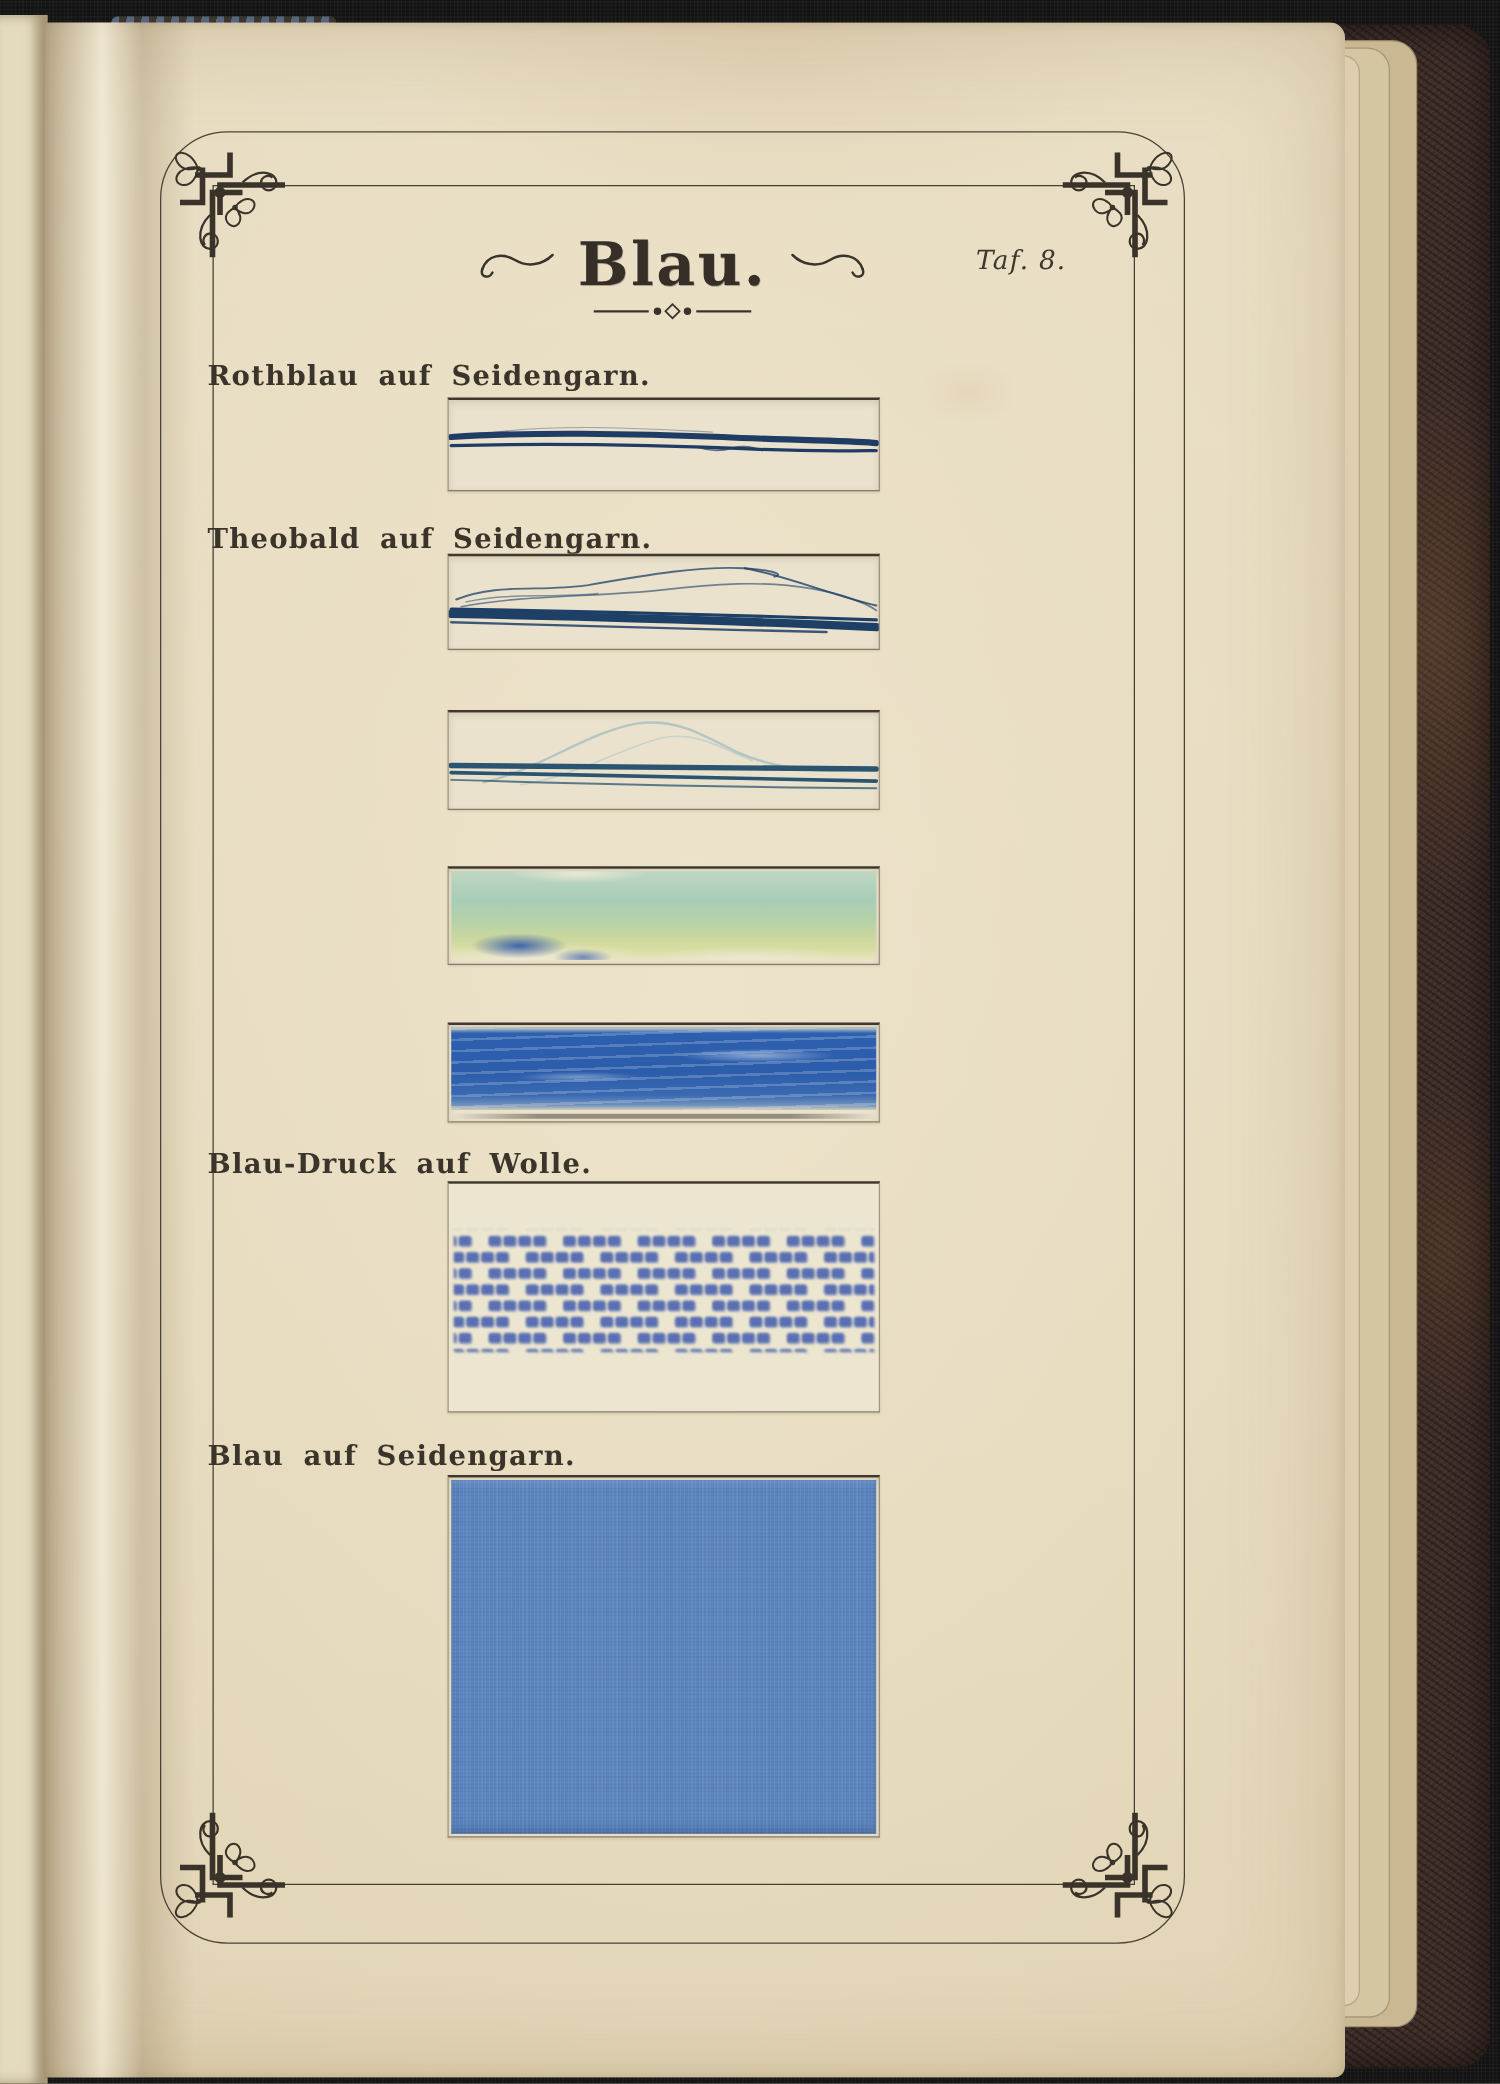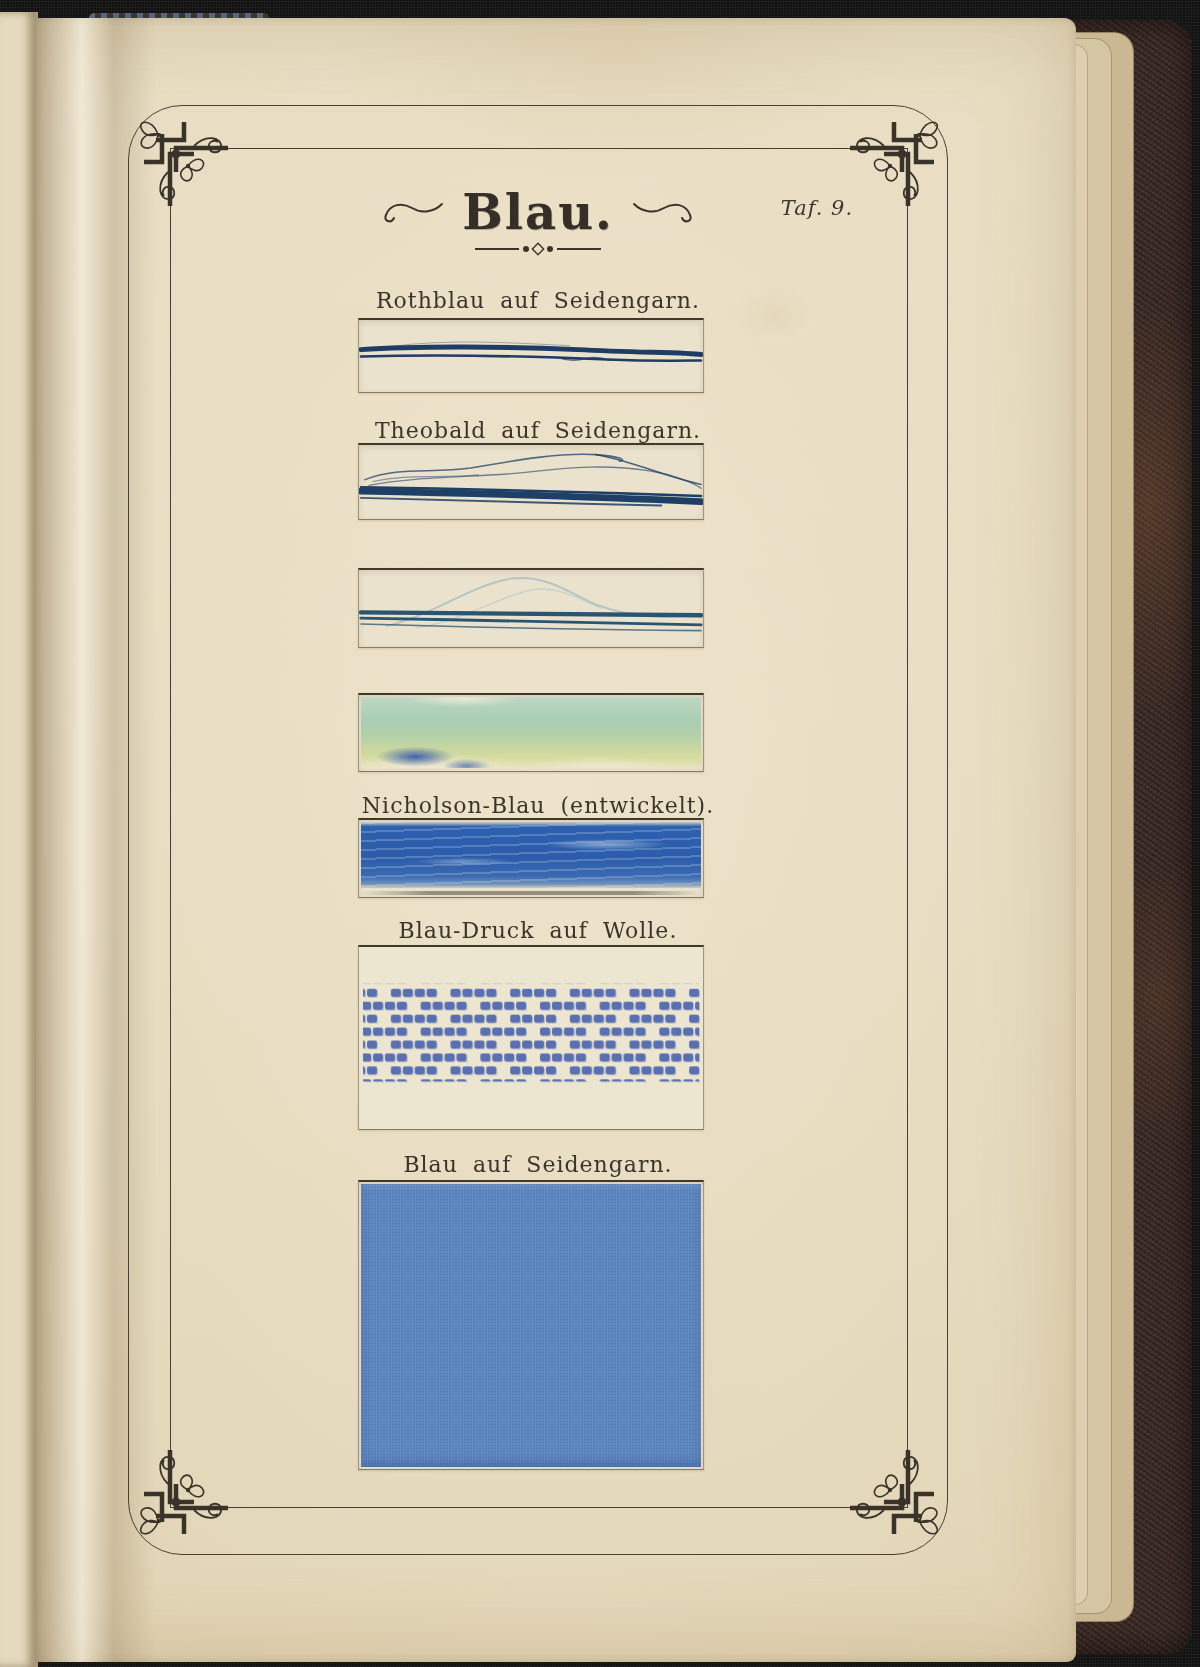--- a/index.html
+++ b/index.html
@@ -76,22 +76,22 @@
   .strip { position:absolute; left:130px; width:744px; text-align:center; color:#3b342a; }
   .title-row { top:166px; display:flex; align-items:center; justify-content:center; gap:16px; }
   .page-title { font-size:48px; font-weight:700; letter-spacing:2px; color:#352f28;
     text-shadow: 0.6px 0.6px 0 rgba(60,50,40,.35); }
   .flourish svg { display:block; }
   .plate-label { position:absolute; left:706px; top:178px; width:150px; text-align:center;
     font-style:italic; font-size:21px; color:#3e372d; letter-spacing:1px; }
   .divider { top:224px; display:flex; justify-content:center; }
   .footer-line { top:1500px; font-size:16px; font-weight:700; letter-spacing:3px; color:#3b342a; }
 
-  .s-label { position:absolute; left:130px; width:744px; text-align:center;
-    font-size:22px; font-weight:400; letter-spacing:1px; word-spacing:7px; color:#3b342a; }
+  .s-label { position:absolute; left:130px; width:744px; text-align:left;
+    font-size:22px; font-weight:700; letter-spacing:1px; word-spacing:7px; color:#3b342a; }
 
   .swatch { position:absolute; left:322px; width:346px; background:#eae2cd;
     border-top:2.5px solid #3e382d;
     border-left:1px solid rgba(95,82,60,.55);
     border-right:1px solid rgba(95,82,60,.55);
     border-bottom:1.5px solid rgba(80,68,48,.65);
     box-shadow: inset 0 2px 6px rgba(120,100,60,.18), 0 1px 2px rgba(120,100,60,.2); }
   .swatch svg.threads { position:absolute; inset:0; width:100%; height:100%; display:block; }
   .fill { position:absolute; }
 
@@ -215,21 +215,21 @@
       </svg>
     </span>
     <span class="page-title">Blau.</span>
     <span class="flourish">
       <svg width="64" height="26" viewBox="0 0 64 26" fill="none" stroke="#3a332a" stroke-width="2" stroke-linecap="round">
         <path d="M60,16 c3,6 -5,9 -8,3"></path>
         <path d="M60,16 C56,5 44,3 34,9 C24,15 12,13 4,5"></path>
       </svg>
     </span>
   </div>
-  <div class="plate-label">Taf. 9.</div>
+  <div class="plate-label">Taf. 8.</div>
 
   <div class="strip divider">
     <svg width="130" height="14" viewBox="0 0 130 14" stroke="#3a332a" fill="#3a332a">
       <line x1="2" y1="7" x2="46" y2="7" stroke-width="1.8"></line>
       <circle cx="53" cy="7" r="3" stroke="none"></circle>
       <rect x="61" y="3" width="8" height="8" fill="none" stroke-width="1.4" transform="rotate(45 65 7)"></rect>
       <circle cx="77" cy="7" r="3" stroke="none"></circle>
       <line x1="84" y1="7" x2="128" y2="7" stroke-width="1.8"></line>
     </svg>
   </div>
@@ -264,21 +264,20 @@
       <path d="M2,44 L344,47" stroke="currentColor" stroke-width="4.5"></path>
       <path d="M2,50 C120,52 250,55 344,57" stroke="currentColor" stroke-width="3"></path>
       <path d="M2,56 C100,59 220,62 344,63" stroke="currentColor" stroke-width="1.6" opacity=".75"></path>
     </svg>
   </div>
 
   <div class="swatch f4">
     <div class="fill wash-unent"></div>
   </div>
 
-  <div class="s-label l5">Nicholson-Blau (entwickelt).</div>
   <div class="swatch f5">
     <div class="fill wash-ent"></div>
   </div>
 
   <div class="s-label l6">Blau-Druck auf Wolle.</div>
   <div class="swatch f6">
     <svg class="threads" viewBox="0 0 346 183" preserveAspectRatio="none">
       <defs>
         <pattern id="bdp" width="60" height="26" patternUnits="userSpaceOnUse">
           <g fill="#4d66b0">

